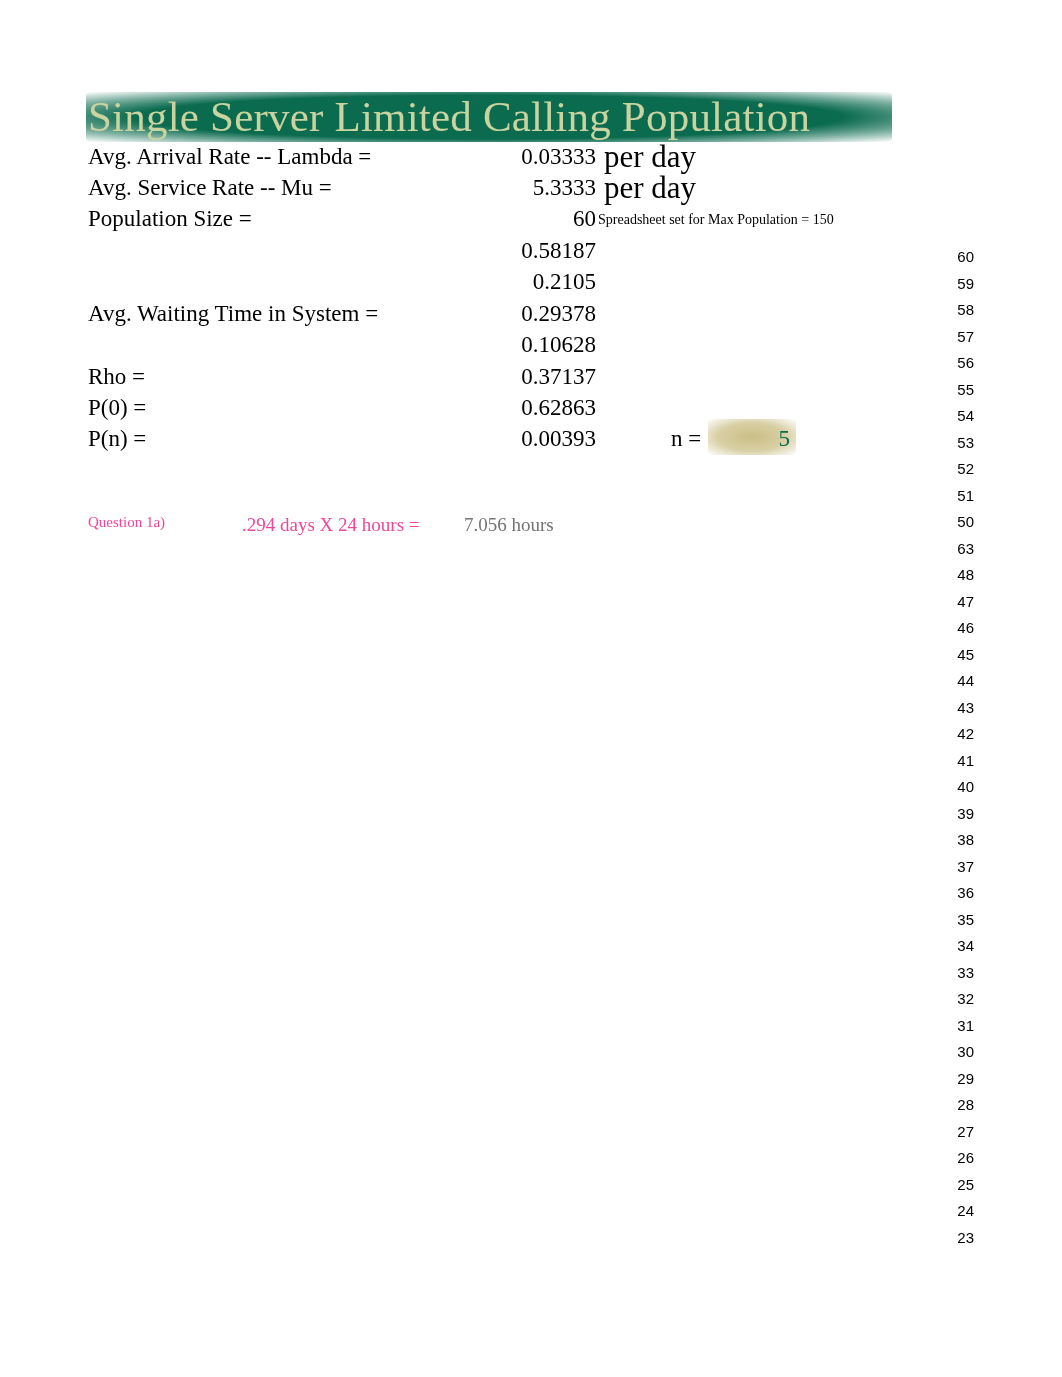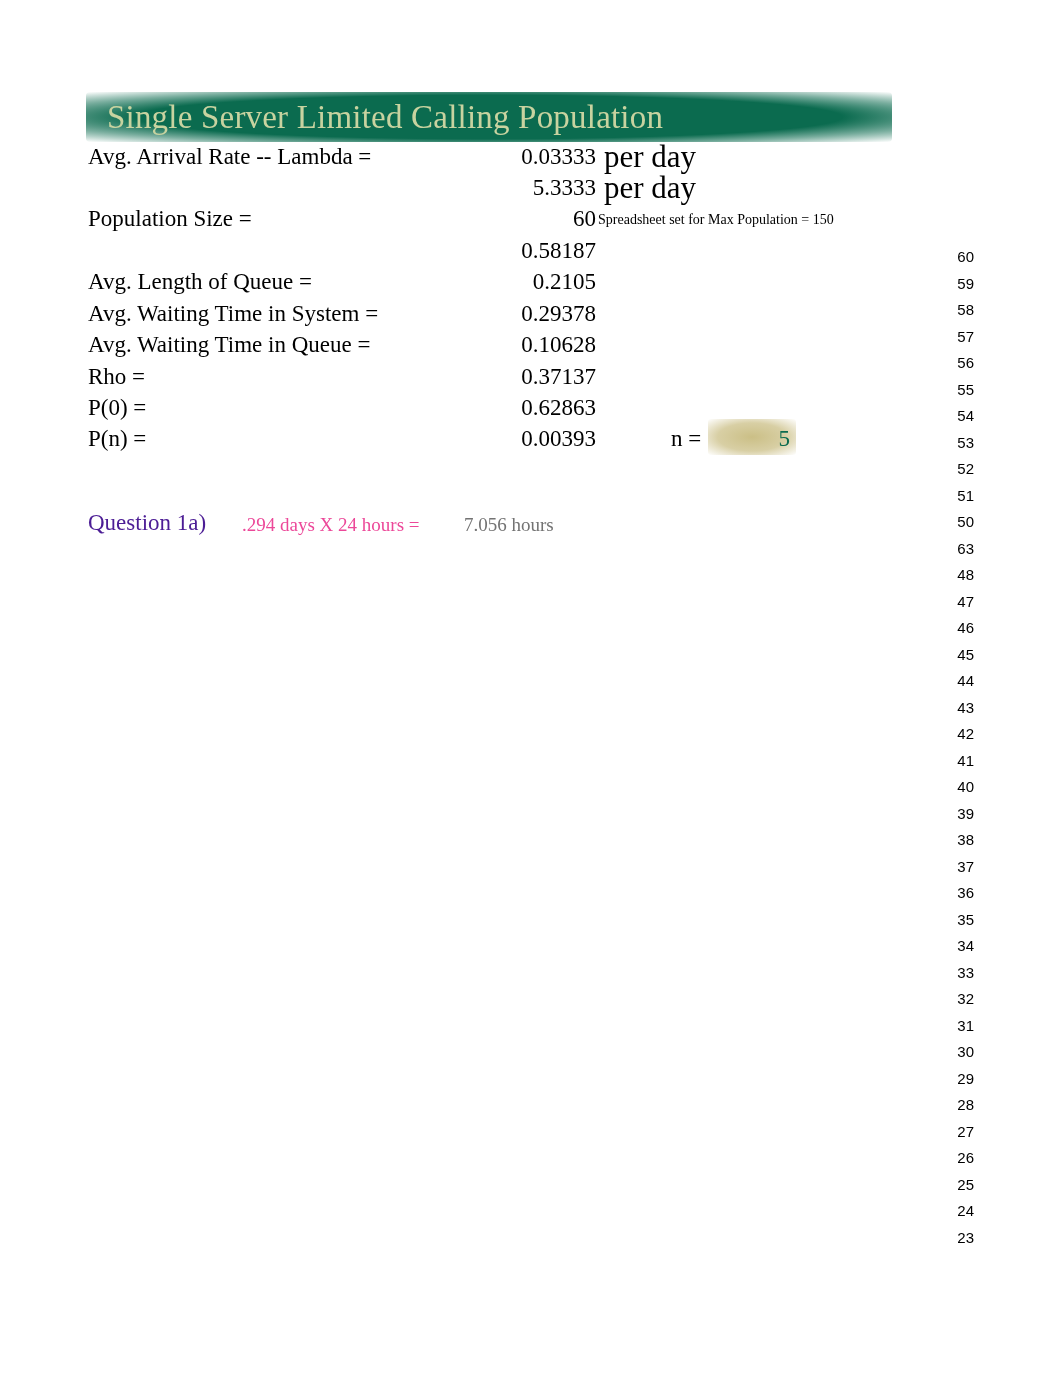--- a/index.html
+++ b/index.html
@@ -23,26 +23,25 @@
     top: 92px;
     width: 806px;
     height: 50px;
     background: radial-gradient(ellipse at 50% 50%, #0b6b4f 0%, #0b6b4f 62%, rgba(11,107,79,0.55) 80%, rgba(255,255,255,0) 100%);
     border-radius: 4px;
   }
   .title-text {
     position: absolute;
     left: 88px;
     top: 96px;
-    font-size: 33px;
+    font-size: 43px;
     line-height: 42px;
     color: #c8d3a0;
     letter-spacing: 0.2px;
     white-space: nowrap;
-    margin-left: 19px;
   }
 
   
   .row {
     position: absolute;
     left: 88px;
     height: 31px;
     width: 860px;
   }
   .row .label {
@@ -106,23 +105,23 @@
     font-size: 23px;
     line-height: 31px;
     color: #0b6b4f;
   }
 
   
   .question-label {
     position: absolute;
     left: 88px;
     top: 507px;
-    font-size: 23px;
-    line-height: 31px;
-    color: #4c1d95;
+    font-size: 15px;
+    line-height: 31px;
+    color: #ec4899;
     white-space: nowrap;
   }
   .question-calc {
     position: absolute;
     left: 242px;
     top: 512px;
     font-size: 19px;
     line-height: 26px;
     color: #ec4899;
     white-space: nowrap;
@@ -159,46 +158,45 @@
 <div class="title-banner"></div>
 <div class="title-text">Single Server Limited Calling Population</div>
 
 <div class="row" style="top:141px;">
   <span class="label">Avg. Arrival Rate -- Lambda =</span>
   <span class="value">0.03333</span>
   <span class="unit">per day</span>
 </div>
 
 <div class="row" style="top:172px;">
+  <span class="label">Avg. Service Rate -- Mu =</span>
   <span class="value">5.3333</span>
   <span class="unit">per day</span>
 </div>
 
 <div class="row" style="top:203px;">
   <span class="label">Population Size =</span>
   <span class="value">60</span>
   <span class="note">Spreadsheet set for Max Population = 150</span>
 </div>
 
 <div class="row" style="top:235px;">
   <span class="value">0.58187</span>
 </div>
 
 <div class="row" style="top:266px;">
-  <span class="label">Avg. Length of Queue =</span>
   <span class="value">0.2105</span>
 </div>
 
 <div class="row" style="top:298px;">
   <span class="label">Avg. Waiting Time in System =</span>
   <span class="value">0.29378</span>
 </div>
 
 <div class="row" style="top:329px;">
-  <span class="label">Avg. Waiting Time in Queue =</span>
   <span class="value">0.10628</span>
 </div>
 
 <div class="row" style="top:361px;">
   <span class="label">Rho =</span>
   <span class="value">0.37137</span>
 </div>
 
 <div class="row" style="top:392px;">
   <span class="label">P(0) =</span>

